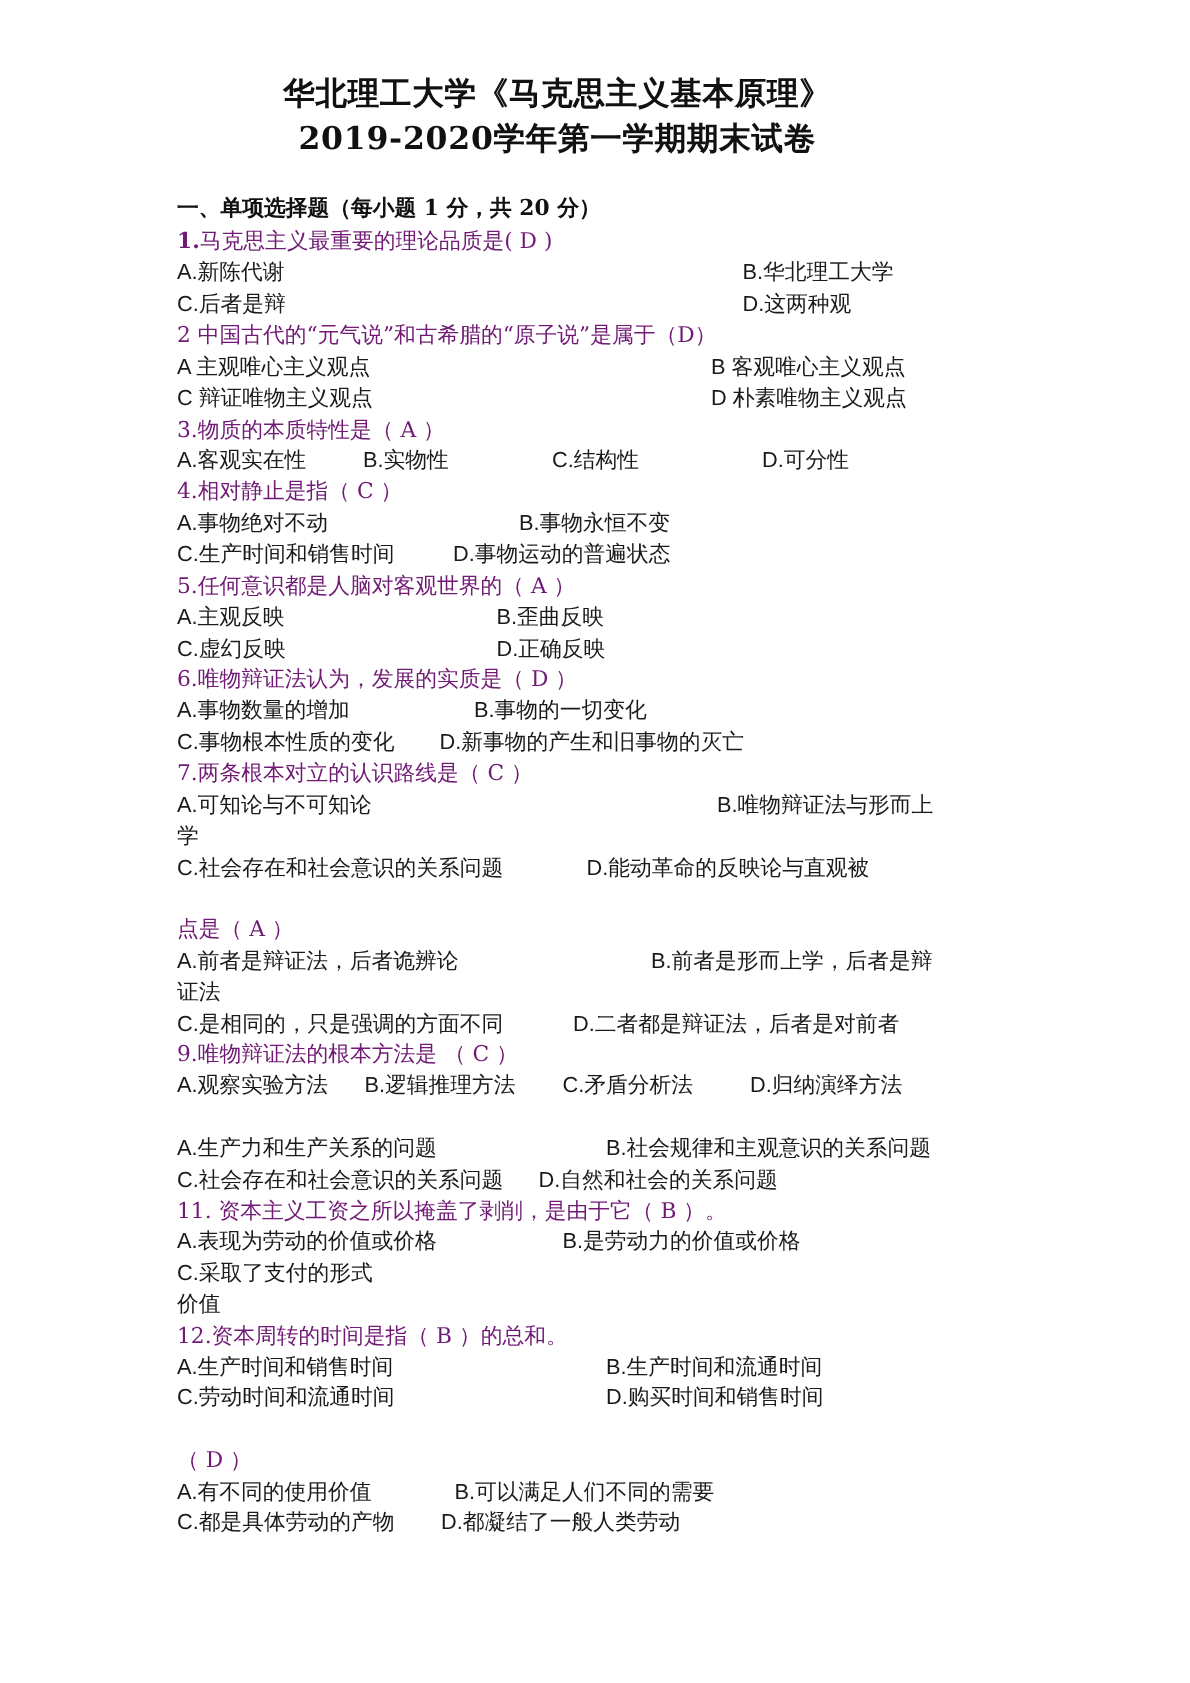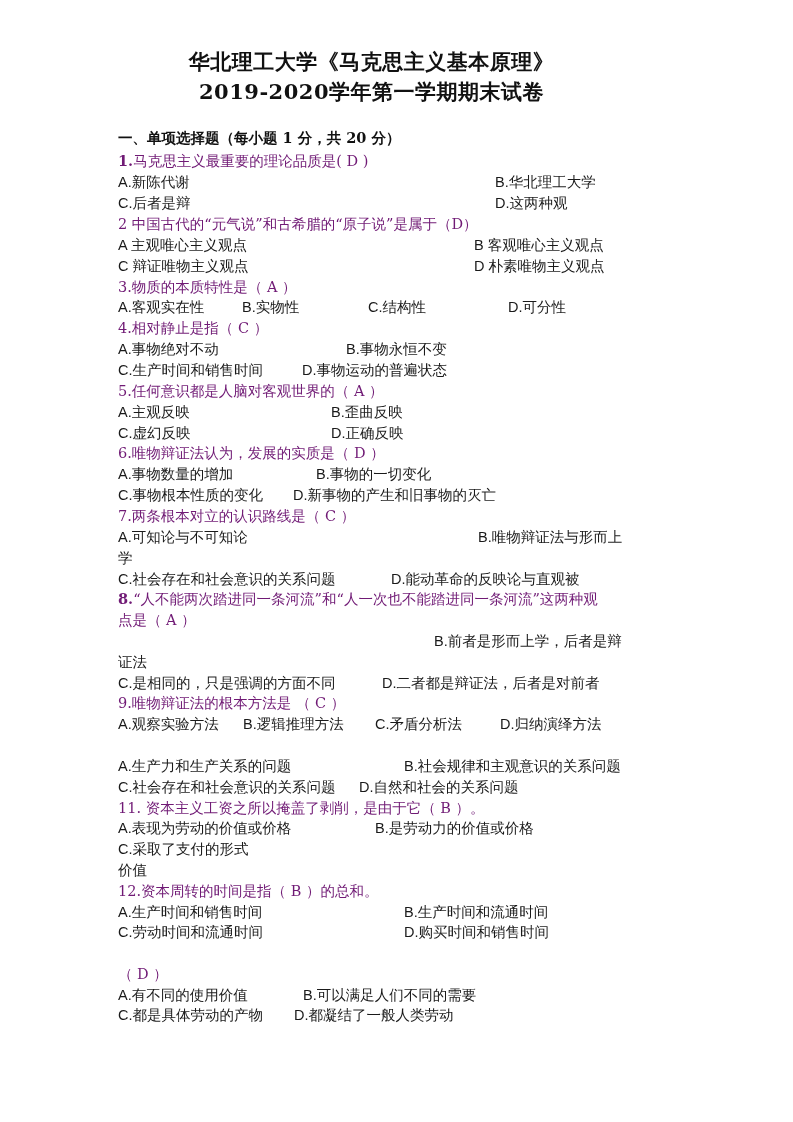--- a/index.html
+++ b/index.html
@@ -61,22 +61,22 @@
   <div class="opt" style="left:118px;top:485px">C.事物根本性质的变化</div>
   <div class="opt" style="left:293px;top:485px">D.新事物的产生和旧事物的灭亡</div>
 
   <div class="line" style="top:506px"><span>7.</span><span>两条根本对立的认识路线是（        C          ）</span></div>
   <div class="opt" style="left:118px;top:527px">A.可知论与不可知论</div>
   <div class="opt" style="left:478px;top:527px">B.唯物辩证法与形而上</div>
   <div class="opt" style="left:118px;top:548px">学</div>
   <div class="opt" style="left:118px;top:569px">C.社会存在和社会意识的关系问题</div>
   <div class="opt" style="left:391px;top:569px">D.能动革命的反映论与直观被</div>
 
-  <div class="line" style="top:589px"><span class="bold">8.</span><span>“人不能两次踏进同一条河流”和“人一次也不能踏进同一条河流”这两种观</span></div>
   <div class="line" style="top:610px">点是（   A     ）</div>
+  <div class="opt" style="left:118px;top:631px">A.前者是辩证法，后者诡辨论</div>
   <div class="opt" style="left:434px;top:631px">B.前者是形而上学，后者是辩</div>
   <div class="opt" style="left:118px;top:652px">证法</div>
   <div class="opt" style="left:118px;top:673px">C.是相同的，只是强调的方面不同</div>
   <div class="opt" style="left:382px;top:673px">D.二者都是辩证法，后者是对前者</div>
 
   <div class="line" style="top:693px"><span>9.</span><span>唯物辩证法的根本方法是 （   C     ）</span></div>
   <div class="opt" style="left:118px;top:714px">A.观察实验方法</div>
   <div class="opt" style="left:243px;top:714px">B.逻辑推理方法</div>
   <div class="opt" style="left:375px;top:714px">C.矛盾分析法</div>
   <div class="opt" style="left:500px;top:714px">D.归纳演绎方法</div>

